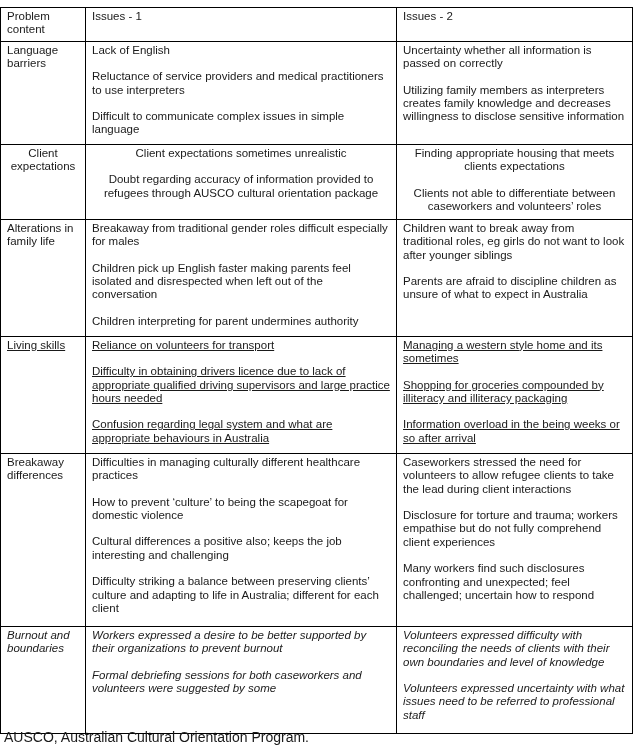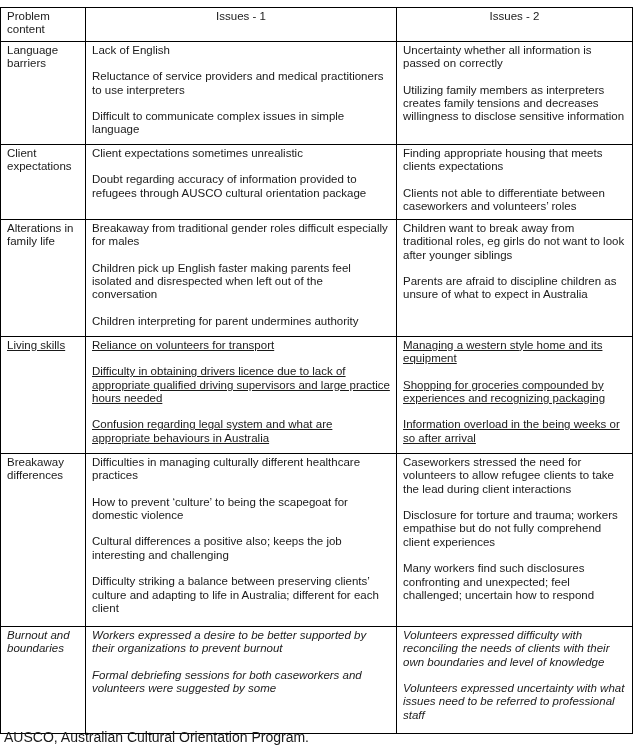--- a/index.html
+++ b/index.html
@@ -13,23 +13,23 @@
     width: 632px; border-collapse: collapse; table-layout: fixed; border-radius: 20px;
   }
   table.main td, table.main th {
     border: 1px solid #000; vertical-align: top;
     padding: 2px 6px 4px 6px; text-align: left; font-weight: normal;
   }
   col.c1 { width: 85px; }
   col.c2 { width: 311px; }
   col.c3 { width: 236px; }
   th.head { font-weight: bold; height: 26px; }
-  th.head.center { text-align: center; }
+  th.head.center { }
   tr.r1 td { height: 96px; }
-  tr.r2 td { height: 68px; }
+  tr.r2 td { height: 68px; text-align: center; }
   tr.r3 td { height: 110px; }
   tr.r4 td { height: 110px; text-decoration: underline; }
   tr.r5 td { height: 166px; }
   tr.r6 td { height: 100px; font-style: italic; }
   p.item { margin: 0 0 13px 0; }
   p.item:last-child { margin-bottom: 0; }
   .caption { position: absolute; left: 4px; top: 731px; font-size: 14px; }
 </style>
 </head>
 <body>
@@ -50,21 +50,21 @@
   <tbody>
     <tr class="r1">
       <td>Language barriers</td>
       <td>
         <p class="item">Lack of English</p>
         <p class="item">Reluctance of service providers and medical practitioners to use interpreters</p>
         <p class="item">Difficult to communicate complex issues in simple language</p>
       </td>
       <td>
         <p class="item">Uncertainty whether all information is passed on correctly</p>
-        <p class="item">Utilizing family members as interpreters creates family tensions and decreases willingness to disclose sensitive information</p>
+        <p class="item">Utilizing family members as interpreters creates family knowledge and decreases willingness to disclose sensitive information</p>
       </td>
     </tr>
     <tr class="r2">
       <td>Client expectations</td>
       <td>
         <p class="item">Client expectations sometimes unrealistic</p>
         <p class="item">Doubt regarding accuracy of information provided to refugees through AUSCO cultural orientation package</p>
       </td>
       <td>
         <p class="item">Finding appropriate housing that meets clients expectations</p>
@@ -84,22 +84,22 @@
       </td>
     </tr>
     <tr class="r4">
       <td>Living skills</td>
       <td>
         <p class="item">Reliance on volunteers for transport</p>
         <p class="item">Difficulty in obtaining drivers licence due to lack of appropriate qualified driving supervisors and large practice hours needed</p>
         <p class="item">Confusion regarding legal system and what are appropriate behaviours in Australia</p>
       </td>
       <td>
-        <p class="item">Managing a western style home and its equipment</p>
-        <p class="item">Shopping for groceries compounded by experiences and recognizing packaging</p>
+        <p class="item">Managing a western style home and its sometimes</p>
+        <p class="item">Shopping for groceries compounded by illiteracy and illiteracy packaging</p>
         <p class="item">Information overload in the being weeks or so after arrival</p>
       </td>
     </tr>
     <tr class="r5">
       <td>Breakaway differences</td>
       <td>
         <p class="item">Difficulties in managing culturally different healthcare practices</p>
         <p class="item">How to prevent ‘culture’ to being the scapegoat for domestic violence</p>
         <p class="item">Cultural differences a positive also; keeps the job interesting and challenging</p>
         <p class="item">Difficulty striking a balance between preserving clients’ culture and adapting to life in Australia; different for each client</p>

